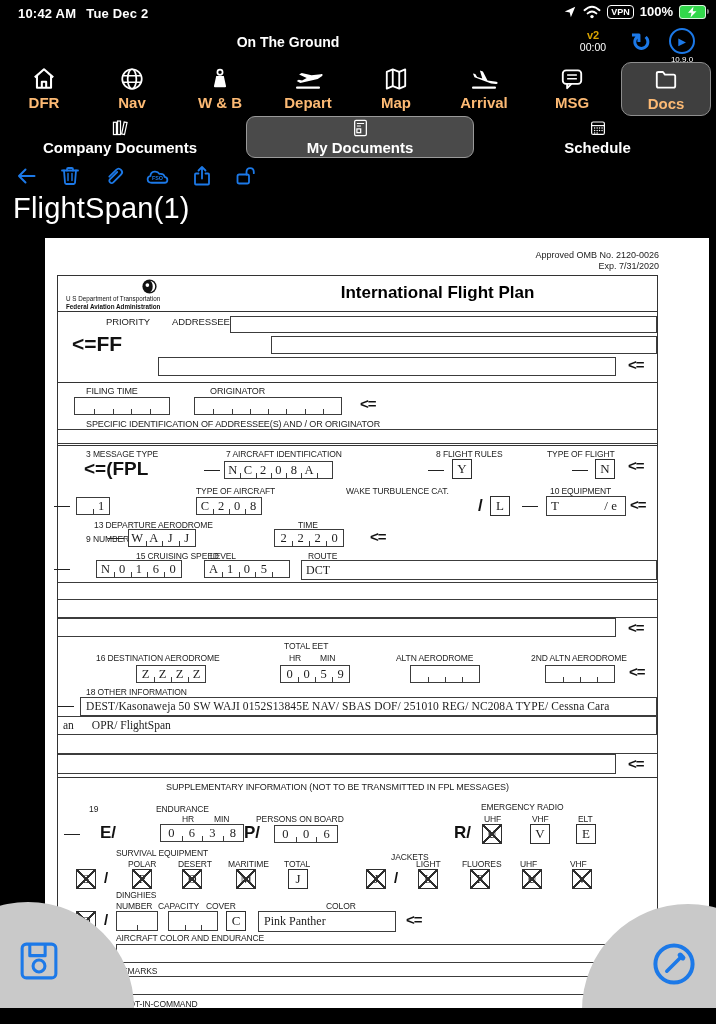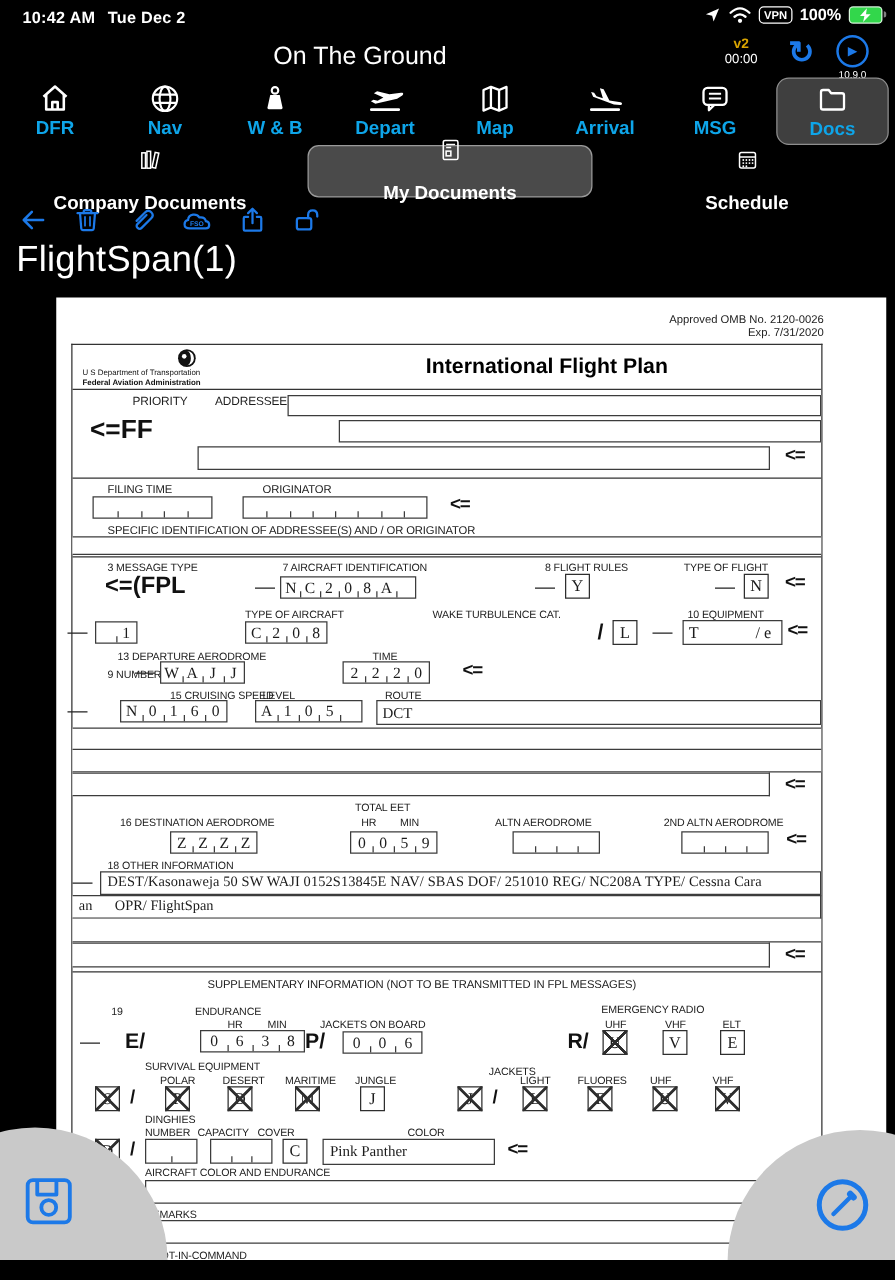--- a/index.html
+++ b/index.html
@@ -9,37 +9,37 @@
   .statusbar{position:absolute;top:0;left:0;width:716px;height:28px;color:#fff;}
   .sb-left{position:absolute;left:18px;top:6px;font-size:13px;font-weight:700;letter-spacing:.2px;}
   .sb-left .date{font-weight:600;margin-left:10px;}
   .sb-right{position:absolute;right:10px;top:4px;display:flex;align-items:center;gap:6px;}
   .vpn-badge{border:1.5px solid #fff;border-radius:4px;font-size:9px;font-weight:700;padding:0 3px;line-height:12px;}
   .batt-pct{font-size:13px;font-weight:600;}
   .battery{position:relative;width:25px;height:12px;border:1px solid rgba(255,255,255,.8);border-radius:3.5px;background:#32d74b;}
   .battery:after{content:"";position:absolute;right:-4px;top:3px;width:2.5px;height:5px;background:rgba(255,255,255,.5);border-radius:0 2px 2px 0;}
   
   .apphdr{position:absolute;top:28px;left:0;width:716px;height:34px;}
-  .phase-title{position:absolute;left:0;width:576px;top:6px;text-align:center;color:#fff;font-size:20px;font-weight:400;}
+  .phase-title{position:absolute;left:0;width:576px;top:6px;text-align:center;color:#fff;font-size:14px;font-weight:700;}
   .ver-col{position:absolute;left:576px;top:1px;width:34px;text-align:center;line-height:12px;}
   .ver-tag{color:#d9a400;font-size:11px;font-weight:700;display:block;}
   .ver-timer{color:#fff;font-size:10.5px;display:block;}
   .sync-btn{position:absolute;left:626px;top:0px;width:30px;height:30px;color:#1c79e8;font-size:25px;font-weight:700;line-height:28px;text-align:center;}
   .appver-col{position:absolute;left:664px;top:0px;width:36px;text-align:center;}
   .appver-icon{width:22px;height:22px;border:2.5px solid #1c79e8;border-radius:50%;margin:0 auto;display:flex;align-items:center;justify-content:center;color:#1c79e8;font-size:10px;}
   .appver-num{color:#fff;font-size:8px;display:block;margin-top:1px;}
   
   .navrow{position:absolute;top:62px;left:0;width:716px;height:54px;display:flex;}
-  .navitem{flex:1;display:flex;flex-direction:column;align-items:center;justify-content:flex-start;color:#0ea5e9;padding-top:3px;}
+  .navitem{flex:1;display:flex;flex-direction:column;align-items:center;justify-content:flex-start;color:#fdba74;padding-top:3px;}
   .navitem .nlabel{font-size:15px;font-weight:600;margin-top:2px;}
   .navicon{height:27px;display:flex;align-items:center;justify-content:center;}
   .navitem.active{border:1px solid #8e8e8e;background:#3f3f3f;border-radius:10px;margin:0 5px;padding-top:3px;}
   .subnav{position:absolute;top:116px;left:0;width:716px;height:42px;color:#fff;}
   .subitem{position:absolute;display:flex;flex-direction:column;align-items:center;}
-  .subitem .nlabel{font-size:15px;font-weight:600;margin-top:17px;}
+  .subitem .nlabel{font-size:15px;font-weight:600;margin-top:2px;}
   .sub-company{left:30px;top:3px;width:180px;}
   .sub-mydocs{left:246px;top:0px;width:226px;height:40px;border:1px solid #9a9a9a;background:#4a4a4a;border-radius:9px;justify-content:center;}
   .sub-schedule{left:540px;top:3px;width:115px;}
   
   .doctools{position:absolute;top:160px;left:12px;height:32px;display:flex;align-items:center;gap:17px;}
   .tool{width:27px;height:27px;display:flex;align-items:center;justify-content:center;}
   .doctitle{position:absolute;top:192px;left:13px;color:#fff;font-size:29px;font-weight:500;letter-spacing:.2px;}
   
   .docpage{position:absolute;top:238px;left:45px;width:664px;height:770px;background:#fff;overflow:hidden;color:#1c1c1c;}
   .omb{position:absolute;right:50px;top:12px;text-align:right;font-size:9px;line-height:11px;color:#222;}
@@ -482,21 +482,21 @@
       <span class="fl" style="left:124px;top:22px;">HR</span>
       <span class="fl" style="left:156px;top:22px;">MIN</span>
       <span class="dash" style="left:6px;top:42px;"></span>
       <span class="bigb" style="left:42px;top:31px;font-size:17px;">E/</span>
       <div class="cb" style="left:102px;top:32px;width:84px;">
           <span class="cell">0</span>
           <span class="cell">6</span>
           <span class="cell">3</span>
           <span class="cell">8</span>
         </div>
-      <span class="fl" style="left:198px;top:22px;">JACKETS ON BOARD</span>
+      <span class="fl" style="left:198px;top:22px;">PERSONS ON BOARD</span>
       <span class="bigb" style="left:186px;top:31px;font-size:17px;">P/</span>
       <div class="cb" style="left:216px;top:33px;width:64px;">
           <span class="cell">0</span>
           <span class="cell">0</span>
           <span class="cell">6</span>
         </div>
       <span class="fl" style="left:423px;top:10px;">EMERGENCY RADIO</span>
       <span class="fl" style="left:426px;top:22px;">UHF</span>
       <span class="fl" style="left:474px;top:22px;">VHF</span>
       <span class="fl" style="left:520px;top:22px;">ELT</span>
@@ -505,21 +505,21 @@
       <span class="sb1" style="left:472px;top:32px;">V</span>
       <span class="sb1" style="left:518px;top:32px;">E</span>
     </div>
 
     <div class="fblock" style="height:42px;">
       <span class="fl" style="left:58px;top:0px;">SURVIVAL EQUIPMENT</span>
       <span class="fl" style="left:333px;top:4px;">JACKETS</span>
       <span class="fl" style="left:70px;top:11px;">POLAR</span>
       <span class="fl" style="left:120px;top:11px;">DESERT</span>
       <span class="fl" style="left:170px;top:11px;">MARITIME</span>
-      <span class="fl" style="left:226px;top:11px;">JUNGLE</span>
+      <span class="fl" style="left:226px;top:11px;">TOTAL</span>
       <span class="sb1 xb" style="left:18px;top:21px;">S</span>
       <span class="slash" style="left:46px;top:21px;">/</span>
       <span class="sb1 xb" style="left:74px;top:21px;">P</span>
       <span class="sb1 xb" style="left:124px;top:21px;">D</span>
       <span class="sb1 xb" style="left:178px;top:21px;">M</span>
       <span class="sb1" style="left:230px;top:21px;">J</span>
       <span class="fl" style="left:358px;top:11px;">LIGHT</span>
       <span class="fl" style="left:404px;top:11px;">FLUORES</span>
       <span class="fl" style="left:462px;top:11px;">UHF</span>
       <span class="fl" style="left:512px;top:11px;">VHF</span>

